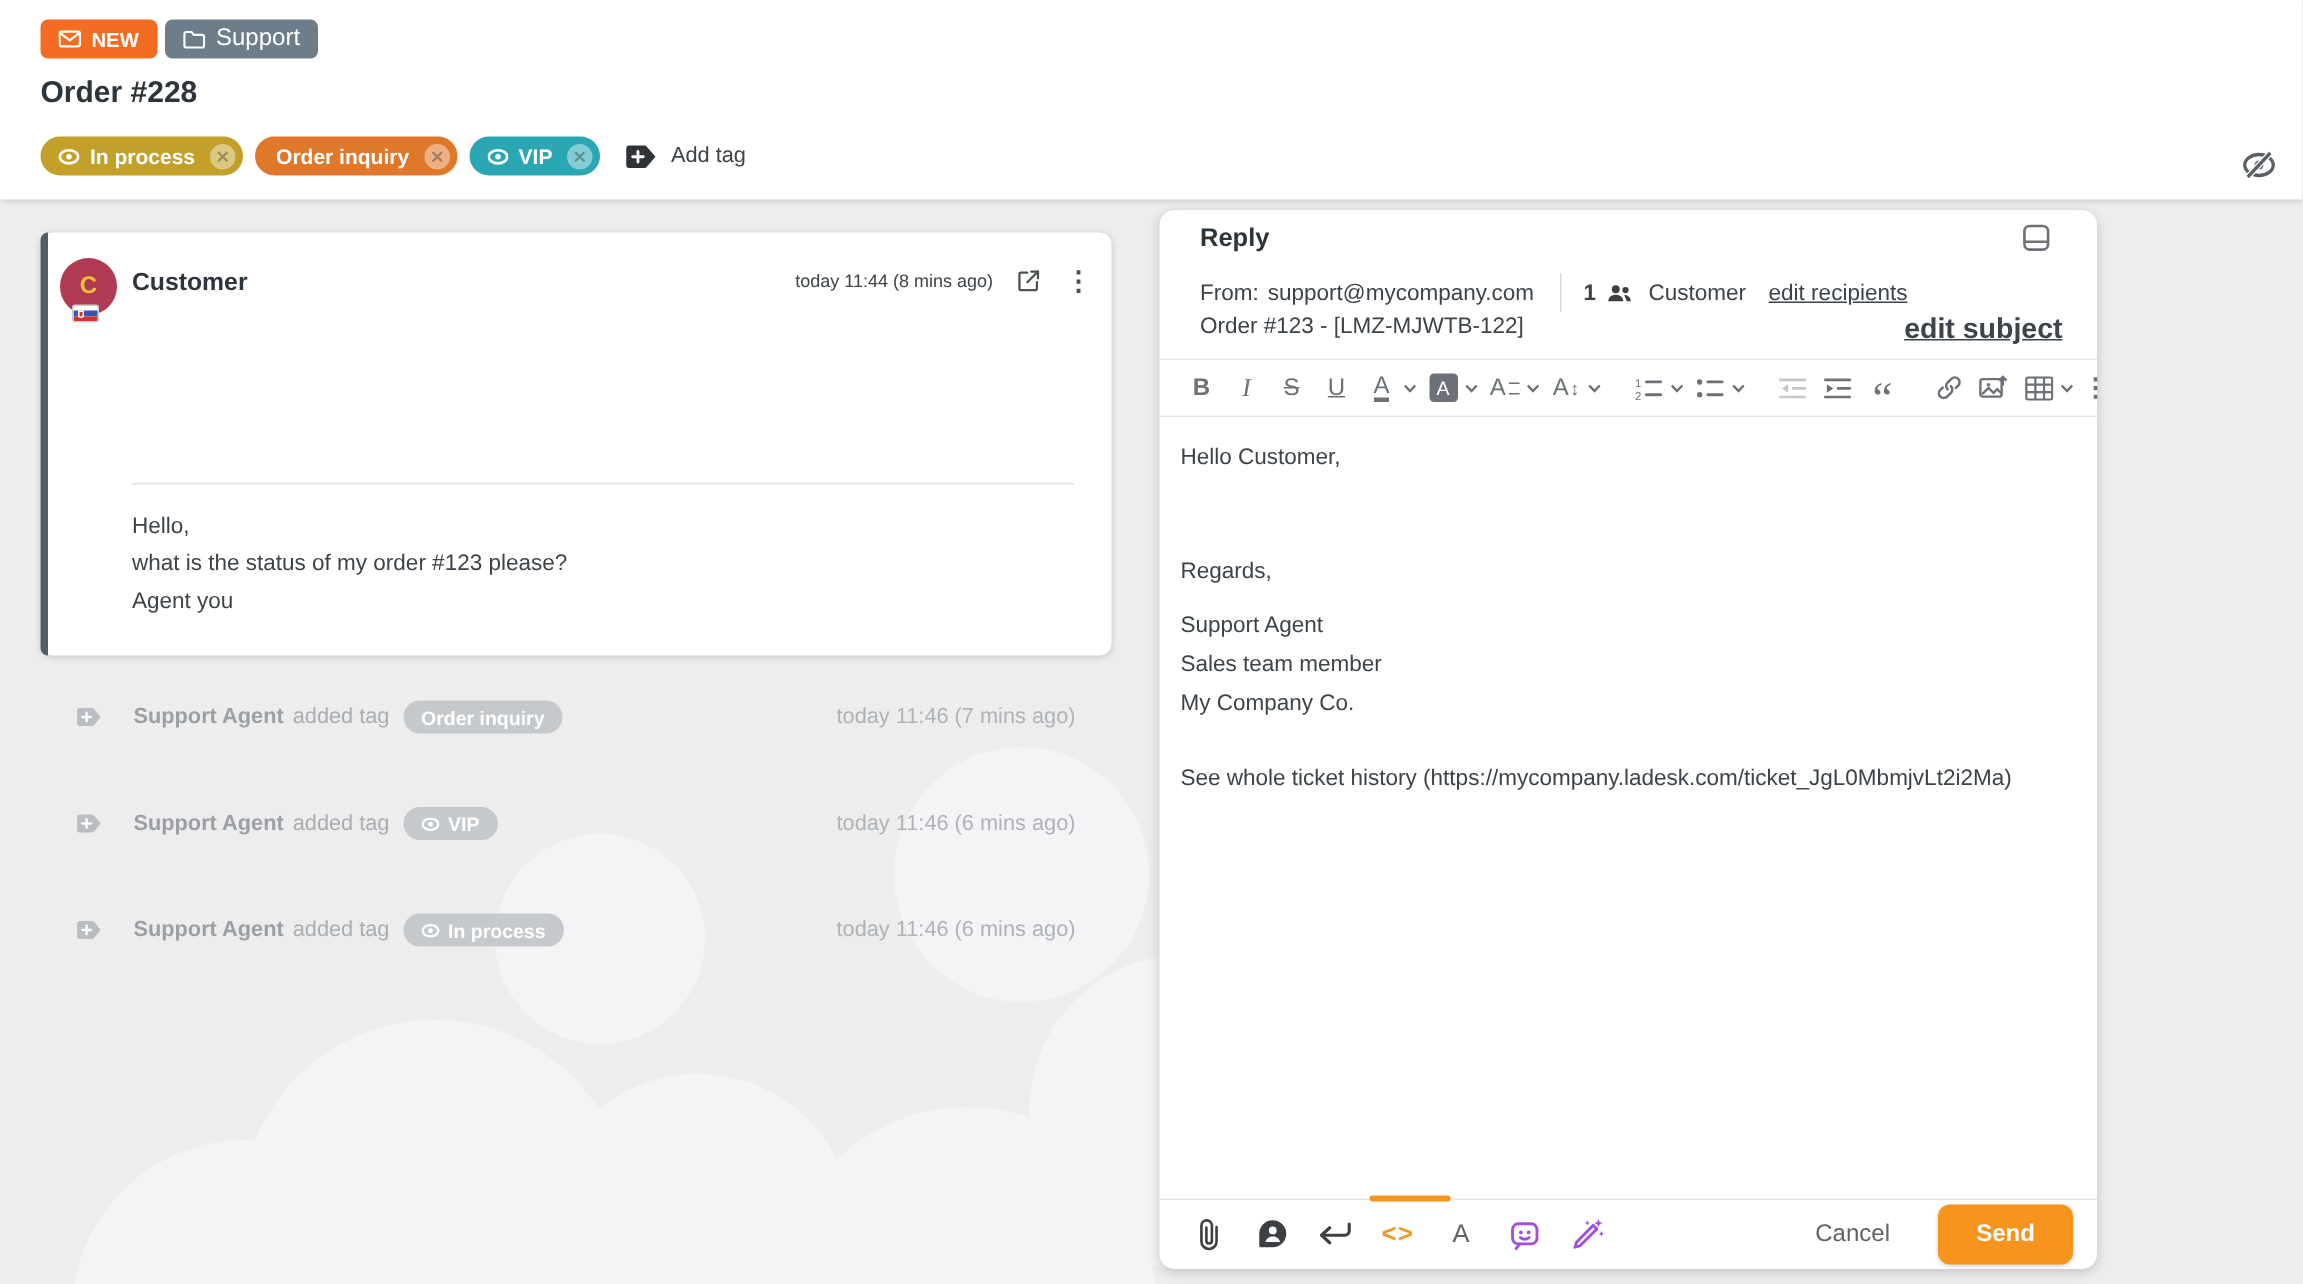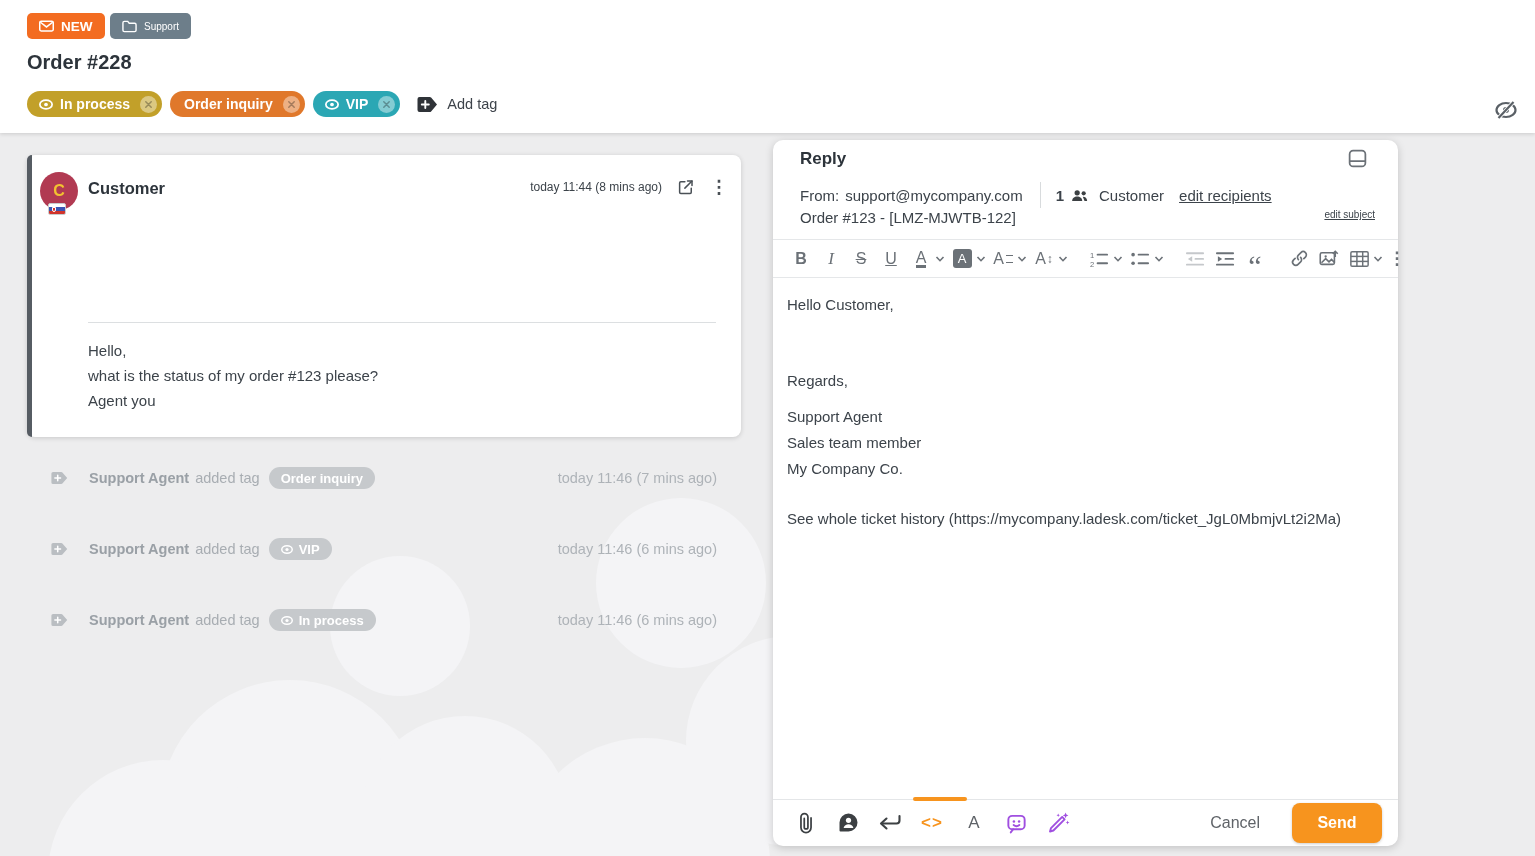--- a/index.html
+++ b/index.html
@@ -20,21 +20,21 @@
   .c5 { left:596px; top:498px; width:170px; height:170px; }
   .c6 { left:330px; top:556px; width:140px; height:140px; }
   .c7 { left:686px; top:636px; width:210px; height:210px; }
 
   
   .topbar { position:absolute; left:0; top:0; width:1535px; height:133px; background:#fff;
             box-shadow:0 1px 4px rgba(0,0,0,.15); z-index:2; }
   .badge { position:absolute; top:13px; height:26px; border-radius:5px; color:#fff;
            display:flex; align-items:center; gap:7px; padding:0 12px; font-size:13.5px; font-weight:bold; cursor:default; }
   .badge-new { left:27px; background:#f36c21; }
-  .badge-dept { left:110px; background:#6d7e8a; font-weight:normal; font-size:10px; }
+  .badge-dept { left:110px; background:#6d7e8a; font-weight:normal; font-size:16px; }
   .page-title { position:absolute; left:27px; top:51px; font-size:20px; font-weight:bold; color:#2d343b; }
   .tags-row { position:absolute; left:27px; top:91px; height:26px; display:flex; align-items:center; gap:8px; }
   .tag { height:26px; border-radius:13px; color:#fff; display:flex; align-items:center; gap:7px;
          padding:0 5px 0 12px; font-size:14px; font-weight:bold; }
   .tag.noeye { padding-left:14px; }
   .tag-gold { background:#c2a029; }
   .tag-orange { background:#e0782b; }
   .tag-teal { background:#2ba7b4; }
   .tag-x { width:17px; height:17px; border-radius:50%; background:rgba(255,255,255,.42);
            display:flex; align-items:center; justify-content:center; margin-left:3px; cursor:pointer; }
@@ -79,21 +79,21 @@
   .r-title { position:absolute; left:27px; top:9px; font-size:17px; font-weight:bold; color:#2d343b; }
   .r-collapse { position:absolute; right:30px; top:8px; cursor:pointer; }
   .r-from { position:absolute; left:27px; top:42px; height:26px; display:flex; align-items:center; font-size:15px; color:#3c434a; }
   .r-from .lbl { margin-right:6px; }
   .r-vsep { width:1px; height:26px; background:#d8dbdd; margin:0 15px 0 17px; }
   .r-count { font-weight:bold; margin-right:7px; }
   .r-people { margin-right:11px; display:flex; }
   .r-link { text-decoration:underline; color:#3c434a; cursor:pointer; }
   .r-from .r-link { margin-left:15px; }
   .r-subj { position:absolute; left:27px; top:69px; font-size:15px; color:#3c434a; }
-  .r-editsub { position:absolute; right:23px; top:69px; font-size:10px; }
+  .r-editsub { position:absolute; right:23px; top:69px; font-size:19px;font-weight:bold; }
 
   .etoolbar { position:absolute; left:0; right:0; top:99px; height:39px;
               border-top:1px solid #e5e7e9; border-bottom:1px solid #e5e7e9;
               display:flex; align-items:center; padding:0 13px; color:#6b7177; }
   .tbtn { min-width:24px; height:30px; display:flex; align-items:center; justify-content:center;
           cursor:pointer; margin:0 3px; font-size:16px; }
   .tbtn.disabled { color:#c5c8cb; cursor:default; }
   .chev { margin:0 2px 0 -1px; cursor:pointer; display:flex; }
   .tsep { width:1px; height:22px; background:#e0e3e5; margin:0 7px; }
   .g-bold { font-weight:bold; }

